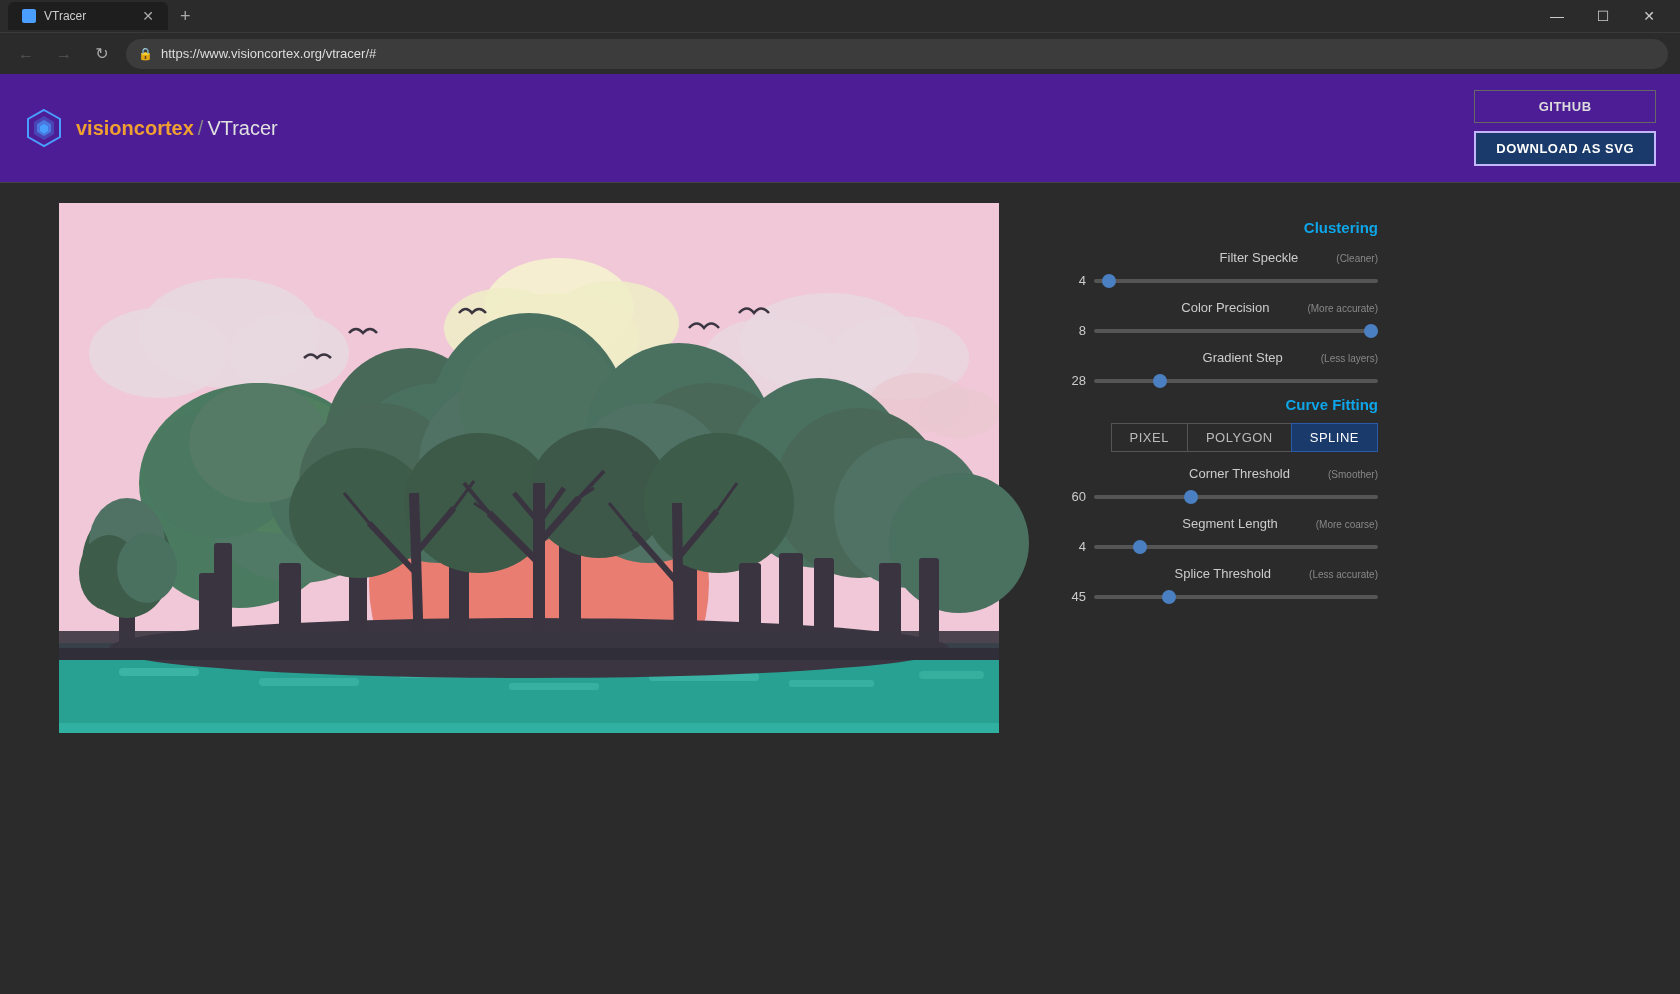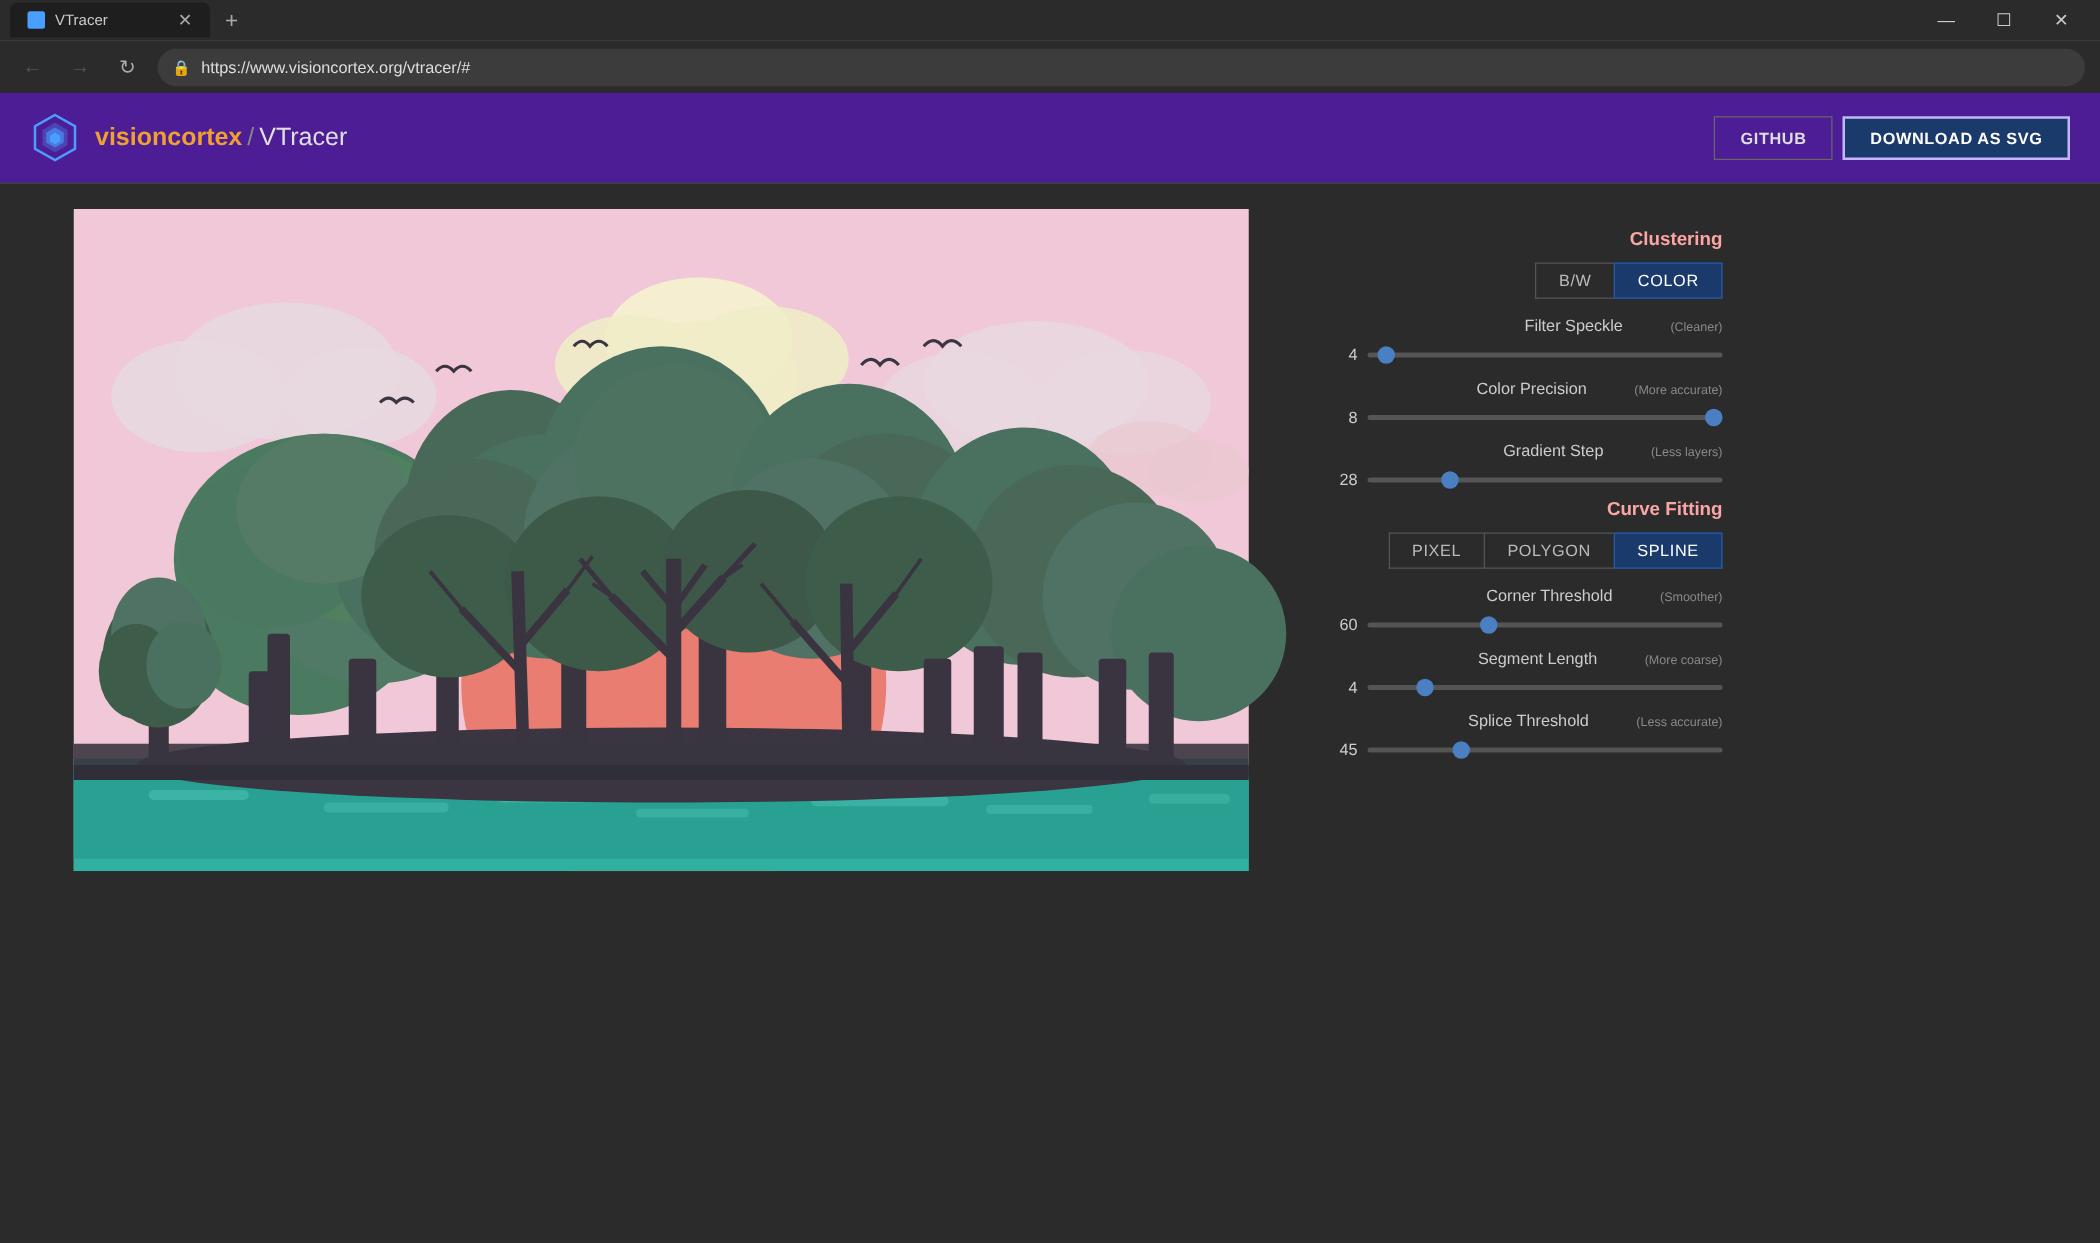--- a/index.html
+++ b/index.html
@@ -130,20 +130,21 @@
       margin: 0 4px;
     }
     .logo-text span.app {
       color: #e0e0e0;
       font-weight: normal;
     }
     .header-actions {
       margin-left: auto;
       display: flex;
       gap: 8px;
+      flex-direction: column;
     }
     .btn-github {
       background: transparent;
       border: 1px solid #666;
       color: #ddd;
       padding: 8px 20px;
       font-size: 13px;
       font-weight: bold;
       cursor: pointer;
       letter-spacing: 0.5px;
@@ -185,21 +186,21 @@
       display: flex;
       flex-direction: column;
       gap: 6px;
       padding-top: 8px;
     }
 
     .section-title {
       text-align: right;
       font-size: 15px;
       font-weight: bold;
-      color: #fca5a5;
+      color: #0ea5e9;
       margin-bottom: 4px;
       margin-top: 8px;
     }
 
     .btn-group {
       display: flex;
       justify-content: flex-end;
       gap: 0;
       margin-bottom: 4px;
     }
@@ -449,24 +450,20 @@
 
           <rect x="0" y="445" width="940" height="12" fill="#302e38"></rect>
         </svg>
       </div>
     </div>
 
     <div class="controls-panel">
 
       <div class="section-title">Clustering</div>
 
-      <div class="btn-group">
-        <button class="btn-toggle">B/W</button>
-        <button class="btn-toggle active">COLOR</button>
-      </div>
 
 
       <div class="slider-label-row">
         <span>Filter Speckle</span>
         <span class="sub">(Cleaner)</span>
       </div>
       <div class="slider-row">
         <span class="slider-value">4</span>
         <input type="range" min="0" max="128" value="4" style="flex: 1 1 0%;">
       </div>

